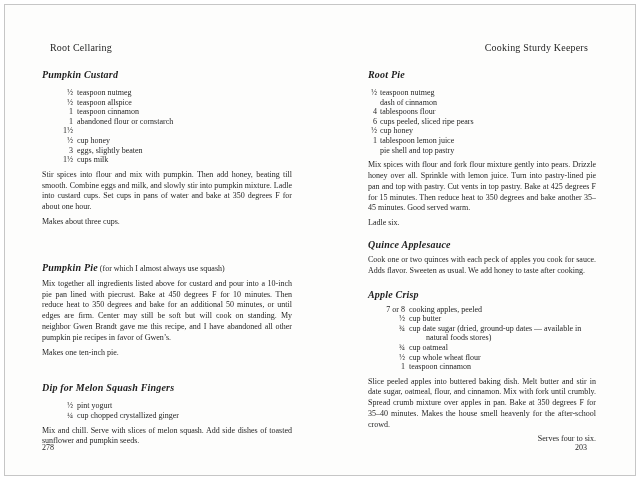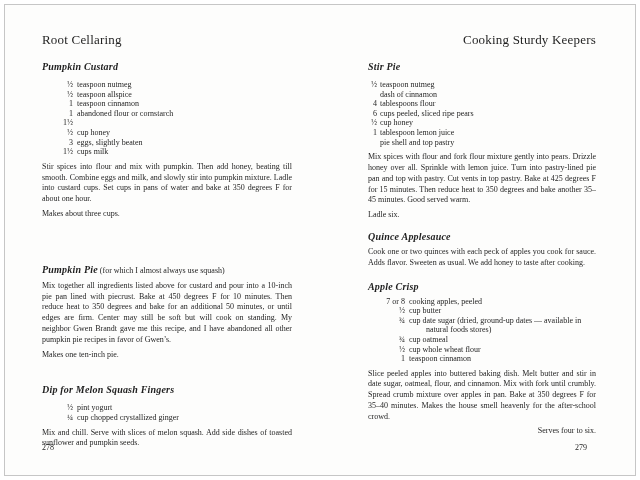--- a/index.html
+++ b/index.html
@@ -19,42 +19,42 @@
   .col {
     position: absolute;
     top: 30px;
     bottom: 0;
     font-size: 8px;
     line-height: 10.8px;
   }
   .col-left  { left: 37px;  width: 250px; }  
   .col-right { left: 363px; width: 228px; }
   .running-head {
-    font-size: 13px;
+    font-size: 10px;
     line-height: 10px;
     letter-spacing: 0.2px;
-    margin: 0;
+    margin: 8px;
   }
   .col-right .running-head { text-align: right; }
   .recipe { margin: 0; }
   .recipe-title {
     font-size: 10px;
     line-height: 11px;
     font-weight: bold;
     font-style: italic;
     letter-spacing: 0.2px;
     margin: 16px 0 0 0;
   }
   .title-note {
     font-weight: normal;
     font-style: normal;
     font-size: 8px;
     letter-spacing: 0;
   }
-  [data-name="recipe-pumpkin-pie"] .recipe-title { margin-top: 44px; }
+  [data-name="recipe-pumpkin-pie"] .recipe-title { margin-top: 34px; }
   [data-name="recipe-dip-for-melon-squash-fingers"] .recipe-title { margin-top: 24px; }
   [data-name="recipe-quince-applesauce"] .recipe-title { margin-top: 10px; }
   [data-name="recipe-apple-crisp"] .recipe-title { margin-top: 12px; font-style: italic; }
 
   .ing-list { list-style: none; margin: 8px 0 0 0; padding: 0; }
   [data-name="recipe-apple-crisp"] .ing-list { margin-top: 5px; }
   .ing-row { display: flex; line-height: 9.6px; padding-left: 14px; }
   .ing-qty { flex: none; width: 17px; text-align: right; }
   .ing-item { margin-left: 4px; padding-left: 17px; text-indent: -17px; }
   [data-name="recipe-pear-pie"] .ing-row { padding-left: 0; }
@@ -142,21 +142,21 @@
           <p class="directions" data-name="recipe-directions">Mix and chill. Serve with slices of melon squash. Add side dishes of toasted sunflower and pumpkin seeds.</p>
         </section>
       </div>
     <div class="page-number" data-name="page-number-left">278</div>
   </div>
 
   <div class="col col-right" data-name="page-right">
     <p class="running-head" data-name="running-head-right">Cooking Sturdy Keepers</p>
     <div data-name="recipes-right">
         <section class="recipe" data-name="recipe-pear-pie">
-          <h3 class="recipe-title" data-name="recipe-title"><span data-name="recipe-title-text">Stir Pie</span></h3>
+          <h3 class="recipe-title" data-name="recipe-title"><span data-name="recipe-title-text">Root Pie</span></h3>
           <ul class="ing-list" data-name="ingredient-list">
             <li class="ing-row" data-name="ingredient-row">
               <span class="ing-qty" data-name="ingredient-quantity">½</span>
               <span class="ing-item" data-name="ingredient-item">teaspoon nutmeg</span>
             </li>
             <li class="ing-row" data-name="ingredient-row">
               <span class="ing-qty" data-name="ingredient-quantity"></span>
               <span class="ing-item" data-name="ingredient-item">dash of cinnamon</span>
             </li>
             <li class="ing-row" data-name="ingredient-row">
@@ -212,15 +212,15 @@
             </li>
             <li class="ing-row" data-name="ingredient-row">
               <span class="ing-qty" data-name="ingredient-quantity">1</span>
               <span class="ing-item" data-name="ingredient-item">teaspoon cinnamon</span>
             </li>
           </ul>
           <p class="directions" data-name="recipe-directions">Slice peeled apples into buttered baking dish. Melt butter and stir in date sugar, oatmeal, flour, and cinnamon. Mix with fork until crumbly. Spread crumb mixture over apples in pan. Bake at 350 degrees F for 35–40 minutes. Makes the house smell heavenly for the after-school crowd.</p>
           <p class="yield" data-name="recipe-yield">Serves four to six.</p>
         </section>
       </div>
-    <div class="page-number" data-name="page-number-right">279</div>
+    <div class="page-number" data-name="page-number-right">203</div>
   </div>
 </div>
 
 </body></html>

